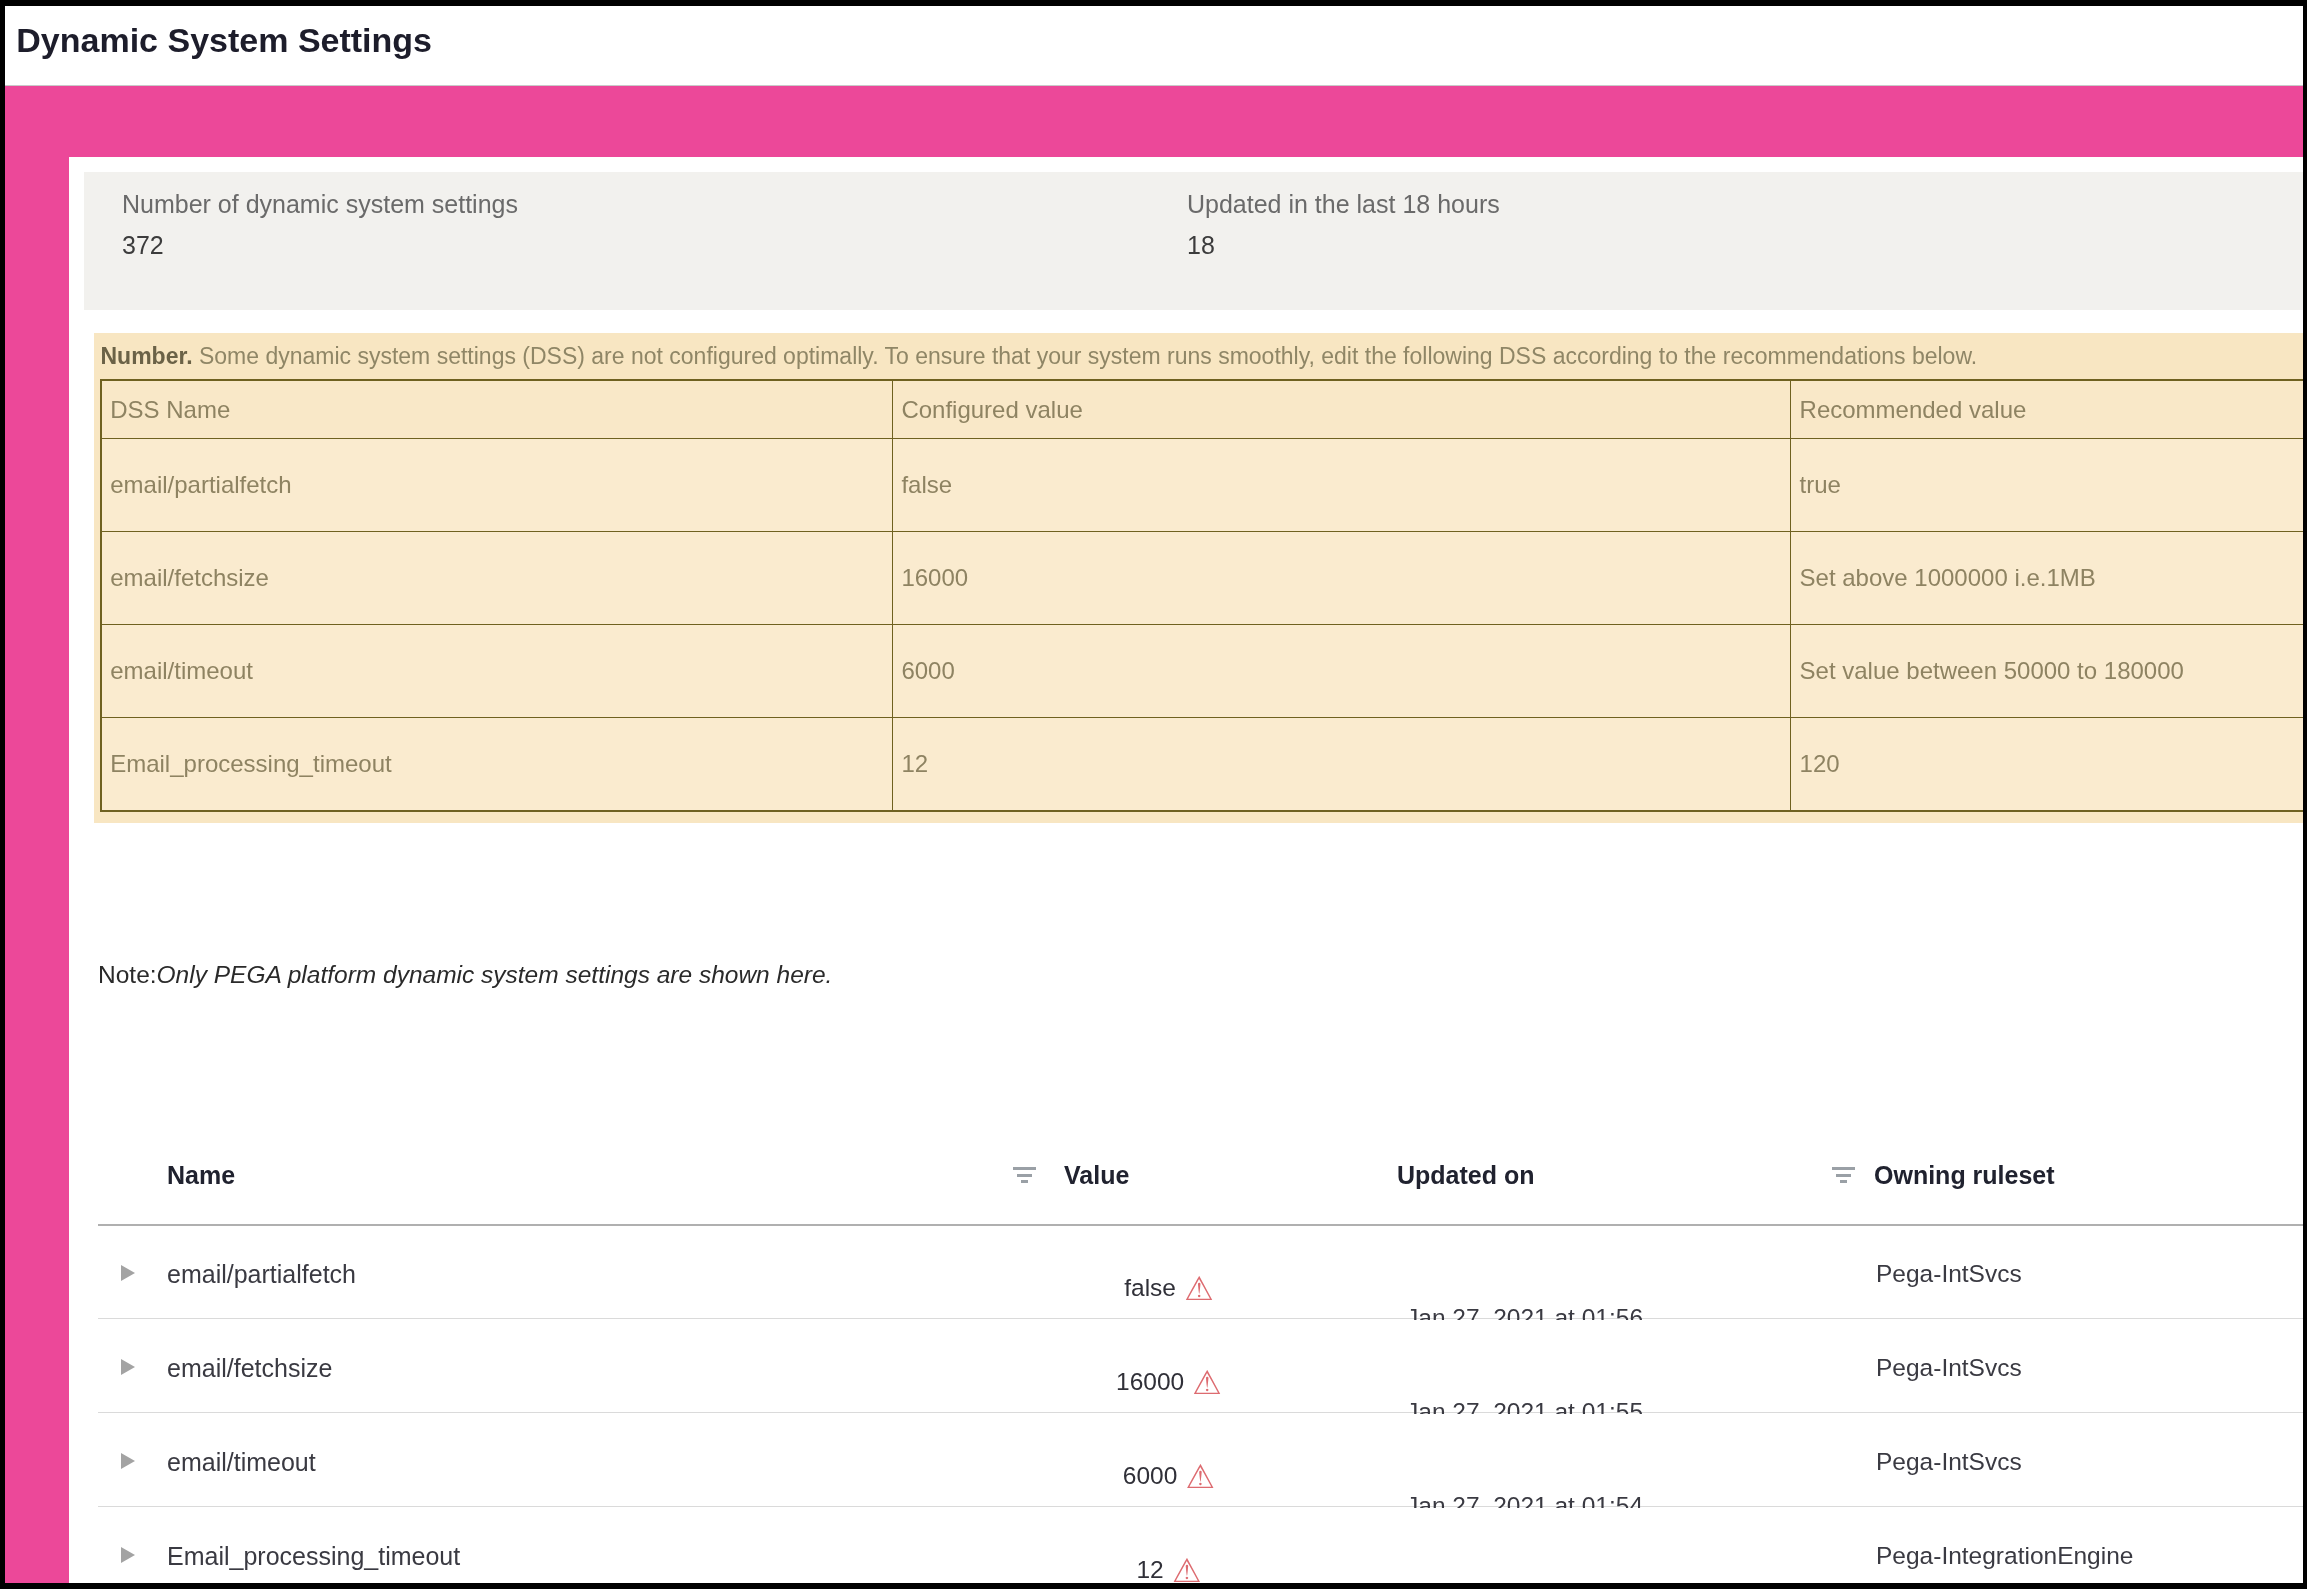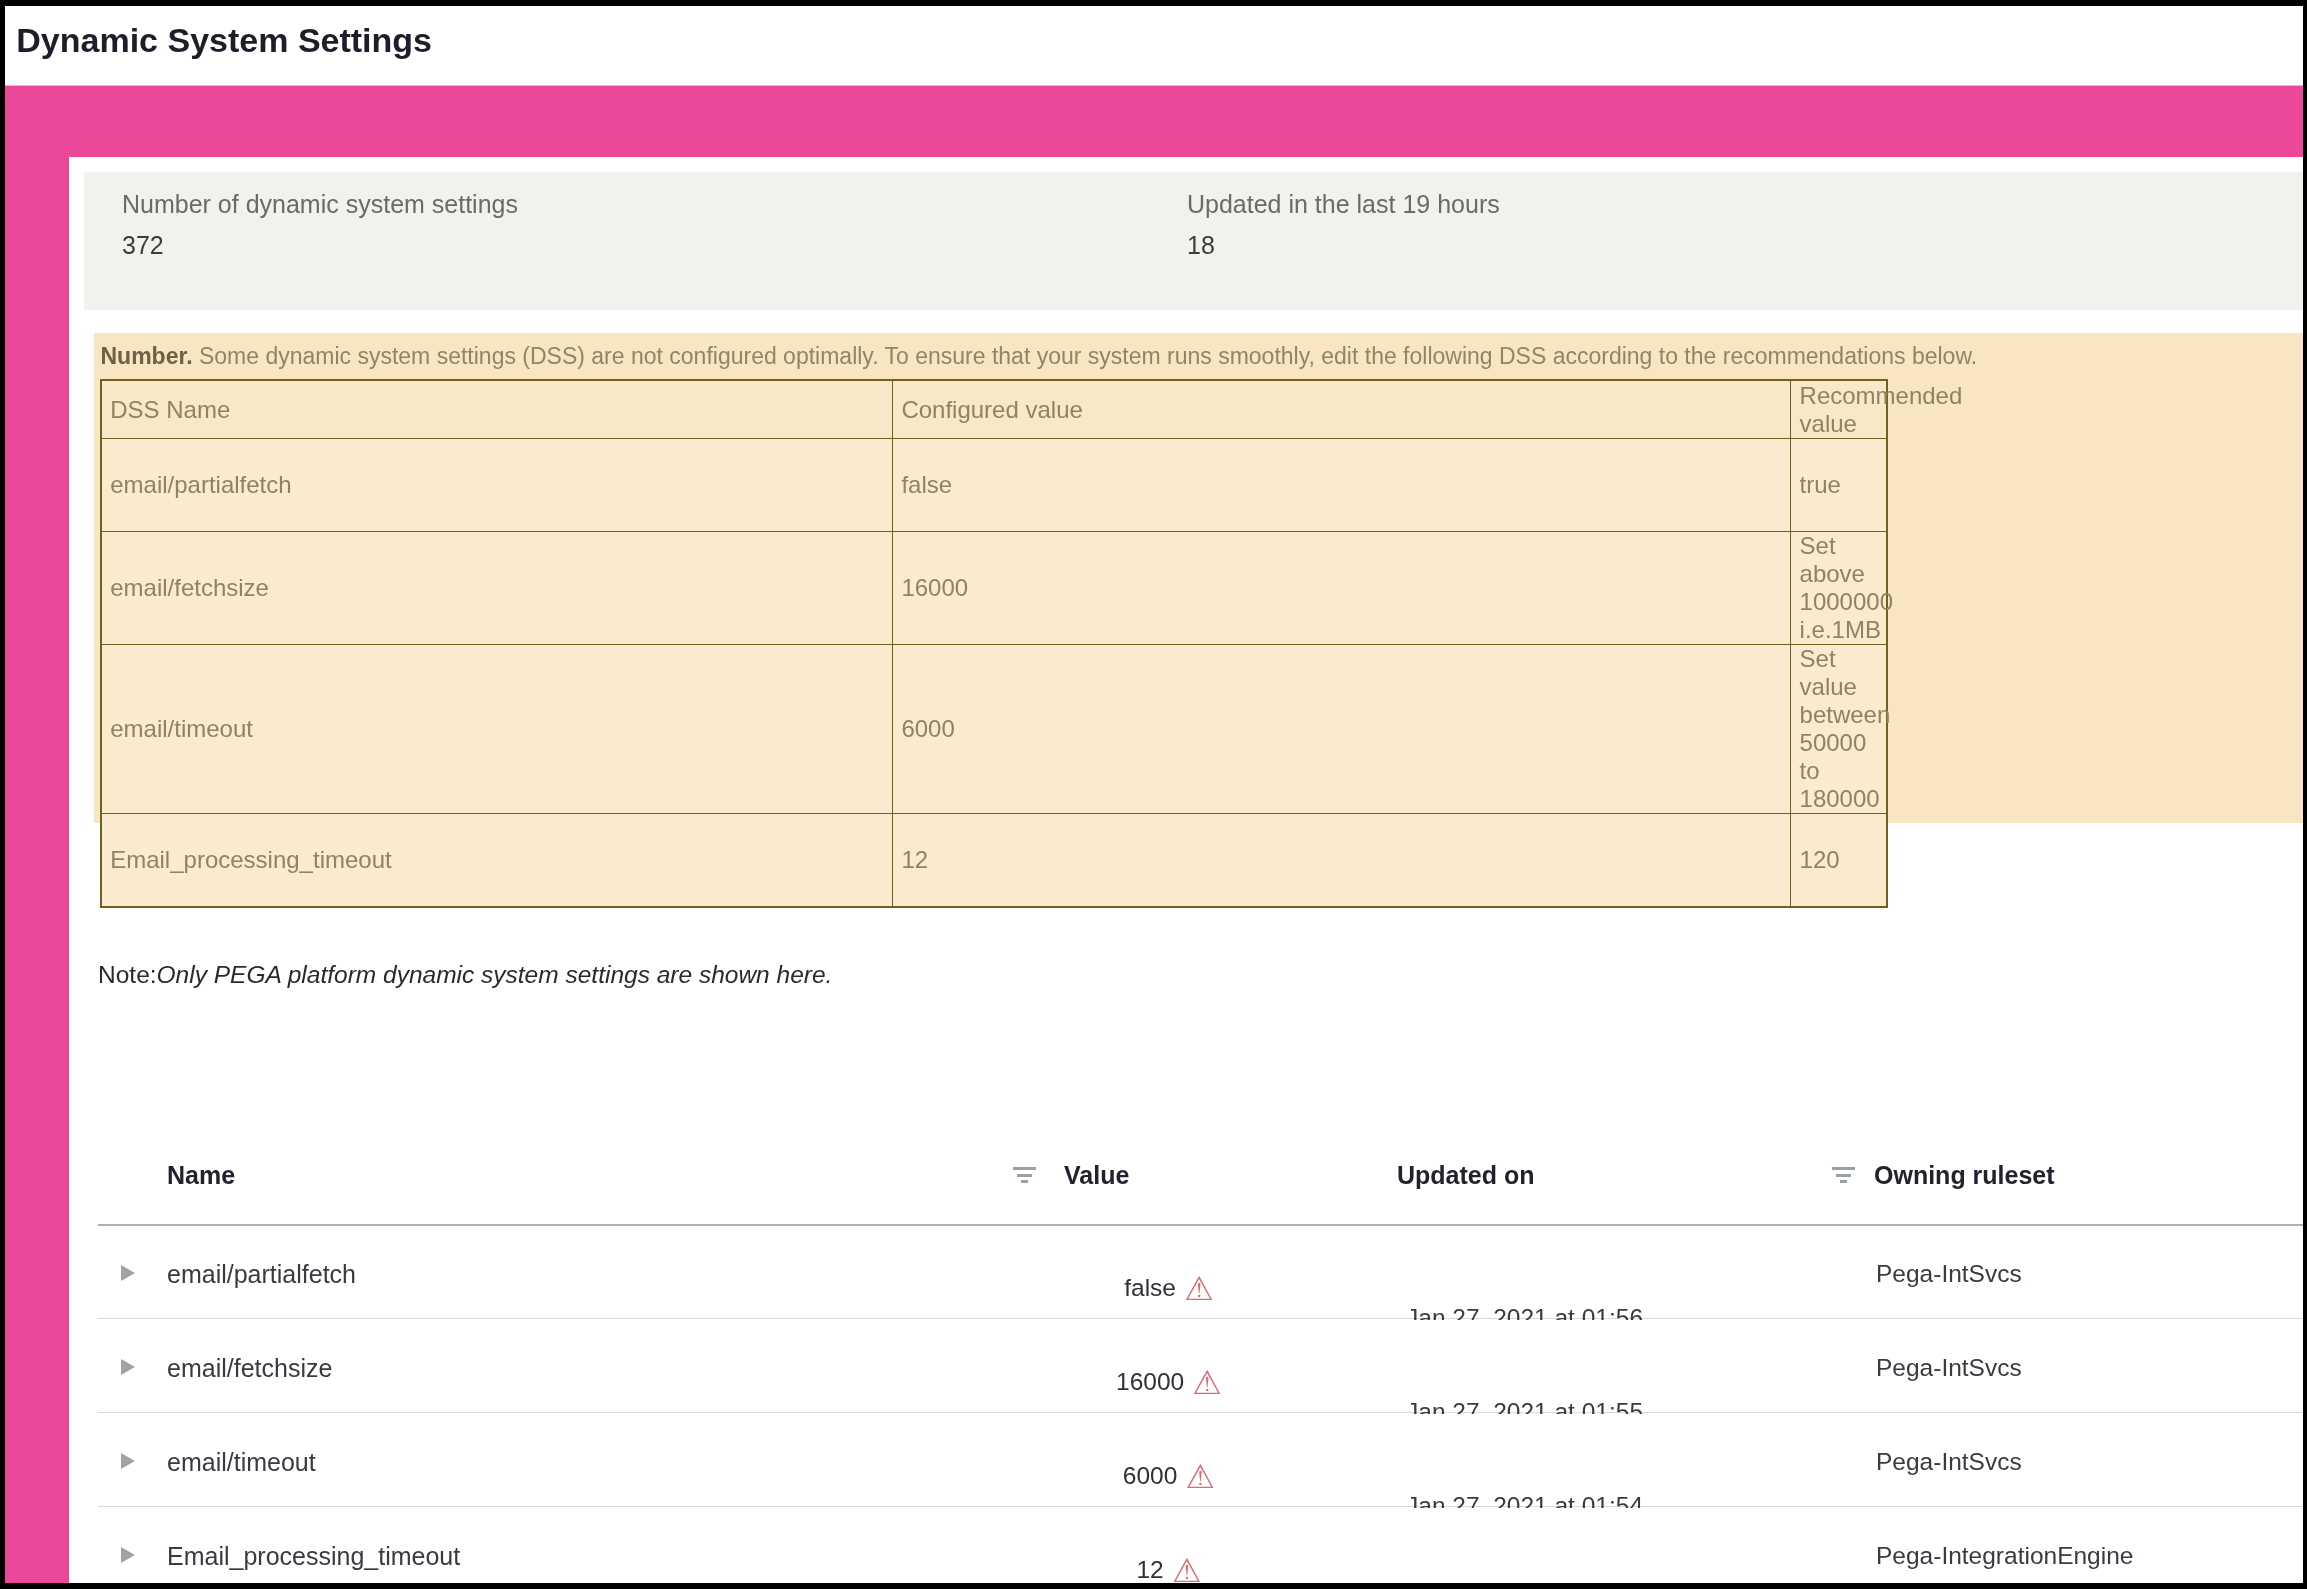--- a/index.html
+++ b/index.html
@@ -45,21 +45,21 @@
   .warn-banner{
     position:absolute;left:94px;right:0;top:333px;height:490px;
     background:#f8e6c2;
   }
   .warn-banner .warn-text{
     position:absolute;left:6.5px;top:9.8px;right:16.3px;
     font-size:23px;color:#8f8666;white-space:nowrap;
   }
   .warn-text b{color:#6b6247;font-weight:700;}
   .dss-table{
-    position:absolute;left:100px;top:379px;width:1788px;
+    position:absolute;left:100px;top:379px;width:2208px;
     border-collapse:collapse;table-layout:fixed;
     font-size:24px;color:#8e8362;
   }
   .dss-table,
   .dss-table th,
   .dss-table td{border:1.6px solid #6f6120;}
   .dss-table{border-width:2.4px;}
   .dss-table th{
     height:57px;background:#f9e8c8;font-weight:400;text-align:left;
     padding:0 0 0 8.2px;vertical-align:middle;
@@ -137,21 +137,21 @@
   </div>
 
   <div class="panel"></div>
 
   <div class="stats-card">
     <div class="stat s1">
       <div class="stat-label">Number of dynamic system settings</div>
       <div class="stat-value">372</div>
     </div>
     <div class="stat s2">
-      <div class="stat-label">Updated in the last 19 hours</div>
+      <div class="stat-label">Updated in the last 18 hours</div>
       <div class="stat-value">18</div>
     </div>
   </div>
 
   <div class="warn-banner">
     <div class="warn-text">
       <b>Number.</b><span> Some dynamic system settings (DSS) are not configured optimally. To ensure that your system runs smoothly, edit the following DSS according to the recommendations below.</span>
     </div>
   </div>
 

